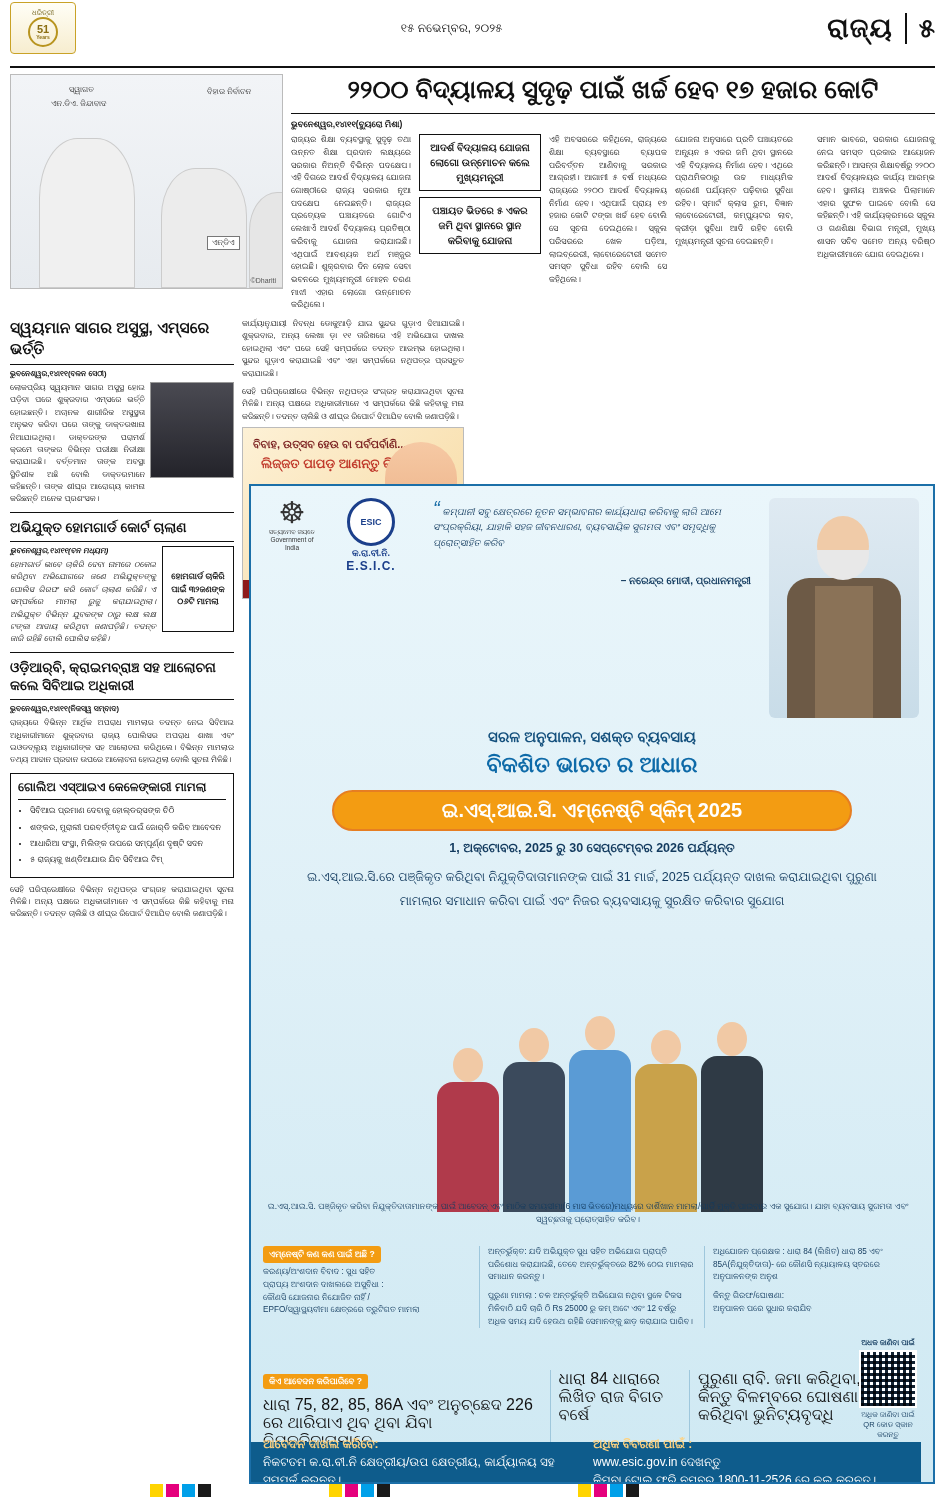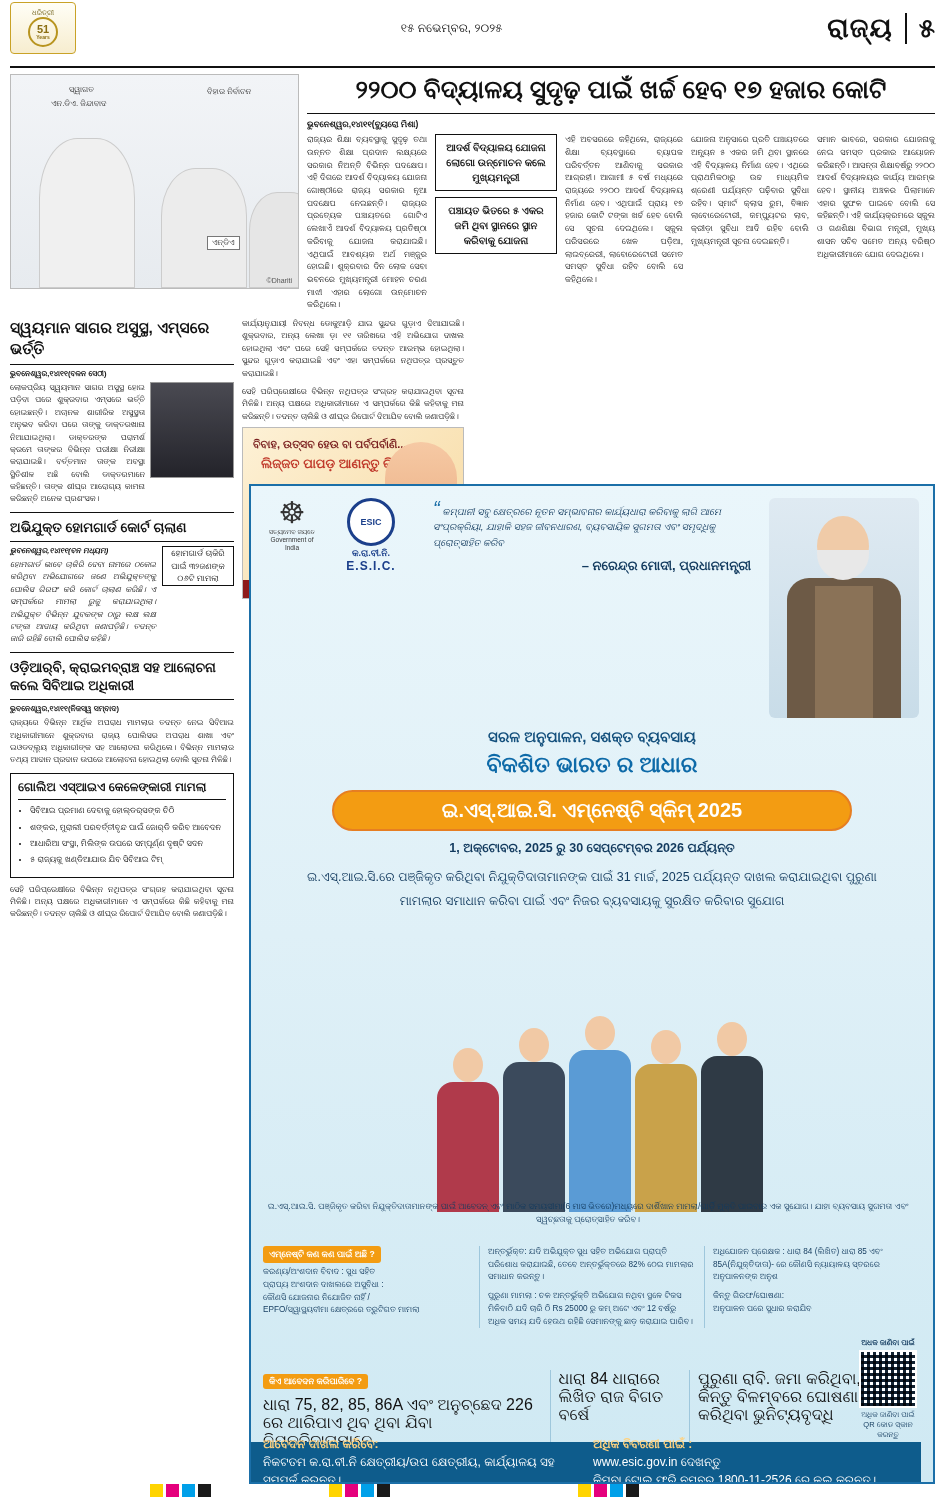--- a/index.html
+++ b/index.html
@@ -64,21 +64,21 @@
   .story-head { font-size:15.5px; font-weight:bold; line-height:1.35; border-bottom:1px solid #111; padding-bottom:4px; margin-bottom:4px; }
   .story-head.sm { font-size:13.5px; }
   .small-by { font-size:7.6px; font-weight:bold; margin-bottom:3px; }
   .ptext { font-size:8px; line-height:1.55; text-align:justify; }
   .photo {
     width:84px;height:96px;float:right;margin:0 0 4px 5px;border:1px solid #999;
     background:linear-gradient(#4a4a52,#23232a);
   }
   .hr { border-top:1px solid #111; margin:6px 0; }
 
-  .sidebox { border:1px solid #111; padding:0 6px; font-size:8.4px; line-height:1.5; text-align:center; font-weight:normal; }
+  .sidebox { border:1px solid #111; padding:23px 6px; font-size:8.4px; line-height:1.5; text-align:center; font-weight:bold; }
 
   .bullets { border:1px solid #111; padding:6px 7px; margin-top:6px; }
   .bullets .bt { font-size:12px; font-weight:bold; line-height:1.3; border-bottom:1px solid #111; padding-bottom:4px; margin-bottom:5px; }
   .bullets ul { margin:0; padding-left:12px; }
   .bullets li { font-size:8.2px; line-height:1.5; margin-bottom:4px; }
 
   
   .ad-lijjat {
     height:172px; border:1px solid #bbb; margin-top:4px; position:relative; overflow:hidden;
     background: linear-gradient(135deg,#fdf1d6,#f7d9a0);
@@ -108,21 +108,21 @@
   .esic-top { display:flex; padding:12px 14px 0 14px; gap:10px; }
   .emblem { width:54px; text-align:center; font-size:6.5px; line-height:1.2; color:#333; }
   .emblem .sym { font-size:30px; line-height:1; }
   .esic-logo { width:84px; text-align:center; }
   .esic-logo .circ { width:48px;height:48px;border-radius:50%;border:3px solid #1b3f8b;margin:0 auto;
       background:#fff; display:flex;align-items:center;justify-content:center;font-size:9px;color:#1b3f8b;font-weight:bold;}
   .esic-logo .n1 { font-size:9px; font-weight:bold; color:#1b3f8b; margin-top:2px;}
   .esic-logo .n2 { font-size:12px; font-weight:bold; color:#1b3f8b; letter-spacing:1px;}
   .quote { flex:1; font-size:9.6px; line-height:1.6; color:#123a5e; padding:6px 8px 0 10px; font-style:italic;}
   .quote .qm { font-size:20px; color:#1b6fa8; line-height:0; }
-  .quote .attr { text-align:right; font-style:normal; font-weight:bold; margin-top:6px; font-size:13px;}
+  .quote .attr { text-align:right; font-style:normal; font-weight:bold; margin-top:23px; font-size:10px;}
   .pm { width:150px; height:220px; background:linear-gradient(#dfeaf2,#c8dce8); border-radius:6px; position:relative; overflow:hidden;}
   .pm .head { position:absolute; left:48px; top:18px; width:52px;height:60px;border-radius:50%;background:#f0cba8;}
   .pm .beard{ position:absolute; left:48px; top:52px; width:52px;height:30px;border-radius:0 0 26px 26px;background:#e8e8e8;}
   .pm .body { position:absolute; left:18px; top:80px; width:114px;height:140px;border-radius:22px 22px 0 0;background:#6d5a46;}
   .pm .vest { position:absolute; left:46px; top:88px; width:58px;height:132px;background:#8a7257;}
 
   .esic-h1 { text-align:center; font-size:15px; font-weight:bold; color:#14507d; margin-top:10px; }
   .esic-h2 { text-align:center; font-size:22px; font-weight:bold; color:#0e6aa8; margin-top:6px; }
   .esic-banner {
     margin:12px auto 0; width:520px; background:#f39c12; border-radius:22px;
@@ -207,21 +207,21 @@
       <div class="main-headline">୨୨୦୦ ବିଦ୍ୟାଳୟ ସୁଦୃଢ଼ ପାଇଁ ଖର୍ଚ୍ଚ ହେବ ୧୭ ହଜାର କୋଟି</div>
       <div class="byline">ଭୁବନେଶ୍ୱର,୧୪ା୧୧(ବ୍ୟୁରୋ ମିଶା)</div>
       <div class="cols3">
         <div class="col" style="width:120px;">ରାଜ୍ୟର ଶିକ୍ଷା ବ୍ୟବସ୍ଥାକୁ ସୁଦୃଢ଼ ତଥା ଉନ୍ନତ ଶିକ୍ଷା ପ୍ରଦାନ ଲକ୍ଷ୍ୟରେ ସରକାର ନିଅନ୍ତି ବିଭିନ୍ନ ପଦକ୍ଷେପ। ଏହି ଦିଗରେ ଆଦର୍ଶ ବିଦ୍ୟାଳୟ ଯୋଜନା ଗୋଷ୍ଠୀରେ ରାଜ୍ୟ ସରକାର ନୂଆ ପଦକ୍ଷେପ ନେଇଛନ୍ତି। ରାଜ୍ୟର ପ୍ରତ୍ୟେକ ପଞ୍ଚାୟତରେ ଗୋଟିଏ ଲେଖାଏଁ ଆଦର୍ଶ ବିଦ୍ୟାଳୟ ପ୍ରତିଷ୍ଠା କରିବାକୁ ଯୋଜନା କରାଯାଇଛି। ଏଥିପାଇଁ ଆବଶ୍ୟକ ଅର୍ଥ ମଞ୍ଜୁର ହୋଇଛି। ଶୁକ୍ରବାର ଦିନ ଲୋକ ସେବା ଭବନରେ ମୁଖ୍ୟମନ୍ତ୍ରୀ ମୋହନ ଚରଣ ମାଝୀ ଏହାର ଲୋଗୋ ଉନ୍ମୋଚନ କରିଥିଲେ।</div>
         <div class="col" style="width:122px;">
           <div class="boxed">ଆଦର୍ଶ ବିଦ୍ୟାଳୟ ଯୋଜନା ଲୋଗୋ ଉନ୍ମୋଚନ କଲେ ମୁଖ୍ୟମନ୍ତ୍ରୀ</div>
           <div class="boxed">ପଞ୍ଚାୟତ ଭିତରେ ୫ ଏକର ଜମି ଥିବା ସ୍ଥାନରେ ସ୍ଥାନ କରିବାକୁ ଯୋଜନା</div>
         </div>
         <div class="col" style="width:118px;">ଏହି ଅବସରରେ କହିଥିଲେ, ରାଜ୍ୟରେ ଶିକ୍ଷା ବ୍ୟବସ୍ଥାରେ ବ୍ୟାପକ ପରିବର୍ତ୍ତନ ଆଣିବାକୁ ସରକାର ଆଗ୍ରହୀ। ଆଗାମୀ ୫ ବର୍ଷ ମଧ୍ୟରେ ରାଜ୍ୟରେ ୨୨୦୦ ଆଦର୍ଶ ବିଦ୍ୟାଳୟ ନିର୍ମାଣ ହେବ। ଏଥିପାଇଁ ପ୍ରାୟ ୧୭ ହଜାର କୋଟି ଟଙ୍କା ଖର୍ଚ୍ଚ ହେବ ବୋଲି ସେ ସୂଚନା ଦେଇଥିଲେ। ସ୍କୁଲ ପରିସରରେ ଖେଳ ପଡ଼ିଆ, ଲାଇବ୍ରେରୀ, ଲାବୋରେଟୋରୀ ସମେତ ସମସ୍ତ ସୁବିଧା ରହିବ ବୋଲି ସେ କହିଥିଲେ।</div>
         <div class="col" style="width:118px;">ଯୋଜନା ଅନୁସାରେ ପ୍ରତି ପଞ୍ଚାୟତରେ ଅନ୍ୟୂନ ୫ ଏକର ଜମି ଥିବା ସ୍ଥାନରେ ଏହି ବିଦ୍ୟାଳୟ ନିର୍ମାଣ ହେବ। ଏଥିରେ ପ୍ରାଥମିକଠାରୁ ଉଚ୍ଚ ମାଧ୍ୟମିକ ଶ୍ରେଣୀ ପର୍ଯ୍ୟନ୍ତ ପଢ଼ିବାର ସୁବିଧା ରହିବ। ସ୍ମାର୍ଟ କ୍ଲାସ ରୁମ, ବିଜ୍ଞାନ ଲାବୋରେଟୋରୀ, କମ୍ପ୍ୟୁଟର ଲାବ, କ୍ରୀଡ଼ା ସୁବିଧା ଆଦି ରହିବ ବୋଲି ମୁଖ୍ୟମନ୍ତ୍ରୀ ସୂଚନା ଦେଇଛନ୍ତି।</div>
-        <div class="col" style="width:118px;">ସମାନ ଭାବରେ, ସରକାର ଯୋଜନାକୁ ନେଇ ସମସ୍ତ ପ୍ରକାର ଆୟୋଜନ କରିଛନ୍ତି। ଆସନ୍ତା ଶିକ୍ଷାବର୍ଷରୁ ୨୨୦୦ ଆଦର୍ଶ ବିଦ୍ୟାଳୟର କାର୍ଯ୍ୟ ଆରମ୍ଭ ହେବ। ସ୍ଥାନୀୟ ଅଞ୍ଚଳର ପିଲାମାନେ ଏହାର ସୁଫଳ ପାଇବେ ବୋଲି ସେ କହିଛନ୍ତି। ଏହି କାର୍ଯ୍ୟକ୍ରମରେ ସ୍କୁଲ ଓ ଗଣଶିକ୍ଷା ବିଭାଗ ମନ୍ତ୍ରୀ, ମୁଖ୍ୟ ଶାସନ ସଚିବ ସମେତ ଅନ୍ୟ ବରିଷ୍ଠ ଅଧିକାରୀମାନେ ଯୋଗ ଦେଇଥିଲେ।</div>
+        <div class="col" style="width:118px;margin-left:16px;">ସମାନ ଭାବରେ, ସରକାର ଯୋଜନାକୁ ନେଇ ସମସ୍ତ ପ୍ରକାର ଆୟୋଜନ କରିଛନ୍ତି। ଆସନ୍ତା ଶିକ୍ଷାବର୍ଷରୁ ୨୨୦୦ ଆଦର୍ଶ ବିଦ୍ୟାଳୟର କାର୍ଯ୍ୟ ଆରମ୍ଭ ହେବ। ସ୍ଥାନୀୟ ଅଞ୍ଚଳର ପିଲାମାନେ ଏହାର ସୁଫଳ ପାଇବେ ବୋଲି ସେ କହିଛନ୍ତି। ଏହି କାର୍ଯ୍ୟକ୍ରମରେ ସ୍କୁଲ ଓ ଗଣଶିକ୍ଷା ବିଭାଗ ମନ୍ତ୍ରୀ, ମୁଖ୍ୟ ଶାସନ ସଚିବ ସମେତ ଅନ୍ୟ ବରିଷ୍ଠ ଅଧିକାରୀମାନେ ଯୋଗ ଦେଇଥିଲେ।</div>
       </div>
     </div>
   </div>
 
   <div class="body-area">
 
     <div class="left-col">
       <div class="story-head">ସ୍ୱୟମାନ ସାଗର ଅସୁସ୍ଥ, ଏମ୍ସରେ ଭର୍ତ୍ତି</div>
       <div class="small-by">ଭୁବନେଶ୍ୱର,୧୪ା୧୧(ବଳନ ସେଠୀ)</div>
       <div class="photo"></div>

